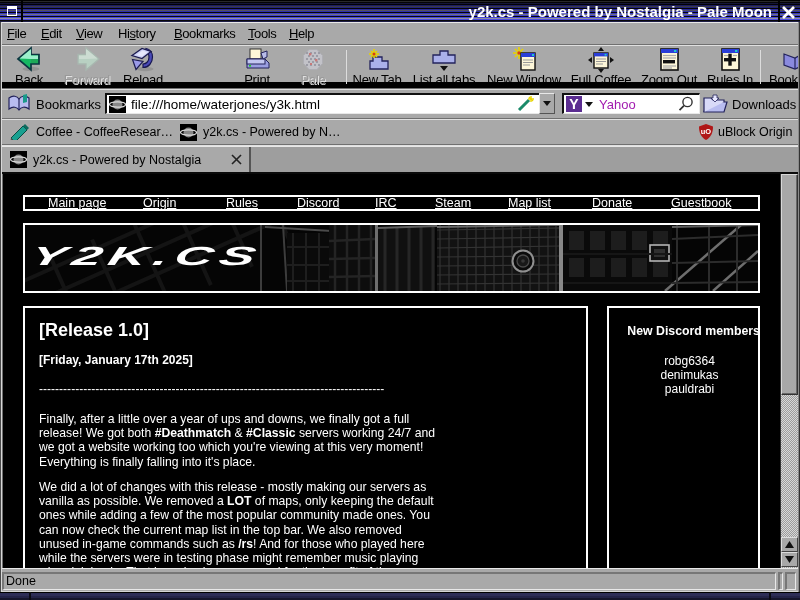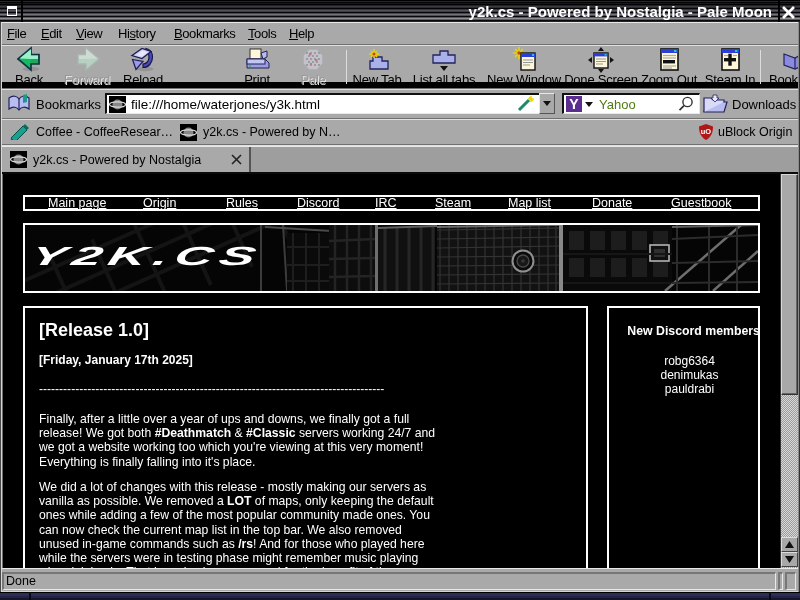--- a/index.html
+++ b/index.html
@@ -314,21 +314,21 @@
             <line x1="10" y1="12" x2="20" y2="12"></line>
             <line x1="10" y1="14.5" x2="20" y2="14.5"></line>
             <line x1="10" y1="17" x2="17" y2="17"></line>
           </g>
           <polygon points="15,0 18,4 12,4" fill="#111"></polygon>
           <polygon points="15,26 18,22 12,22" fill="#111"></polygon>
           <polygon points="2,13 6,10 6,16" fill="#111"></polygon>
           <polygon points="28,13 24,10 24,16" fill="#111"></polygon>
         </svg>
       </div>
-    <div class="lb">Done Screen</div>
+    <div class="lb">Full Coffee</div>
   </div>
   <div class="tbtn" style="left:624px">
     <div class="ic">
         <svg width="26" height="26" viewBox="0 0 26 26">
           <rect x="5" y="2" width="17" height="21" fill="#fdf6d8" stroke="#111" stroke-width="1.6"></rect>
           <rect x="5" y="2" width="17" height="4" fill="#2a3ed8"></rect>
           <rect x="18" y="3" width="2.4" height="2" fill="#20c8c8"></rect>
           <g stroke="#aaa" stroke-width="1.2">
             <line x1="7" y1="8.5" x2="20" y2="8.5"></line>
             <line x1="7" y1="11" x2="20" y2="11"></line>
@@ -347,21 +347,21 @@
           <rect x="5" y="2" width="17" height="4" fill="#2a3ed8"></rect>
           <rect x="18" y="3" width="2.4" height="2" fill="#20c8c8"></rect>
           <g stroke="#aaa" stroke-width="1.2">
             <line x1="7" y1="8.5" x2="11" y2="8.5"></line>
             <line x1="16" y1="8.5" x2="20" y2="8.5"></line>
           </g>
           <rect x="7" y="11" width="12" height="3.4" fill="#111"></rect>
           <rect x="11.3" y="6.7" width="3.4" height="12" fill="#111"></rect>
         </svg>
       </div>
-    <div class="lb">Steam In</div>
+    <div class="lb">Rules In</div>
   </div>
   <div class="tsep" style="left:760px"></div>
   <div class="tbtn" style="left:766px;width:80px;text-align:left">
     <div class="ic" style="justify-content:flex-start;padding-left:16px">
         <svg width="28" height="24" viewBox="0 0 28 24">
           <path d="M2,6 L13,10 L24,4 L24,16 L13,21 L2,17 z" fill="#8a8ade" stroke="#23235c" stroke-width="1.2"></path>
           <path d="M13,10 L13,21" stroke="#23235c" stroke-width="1.2"></path>
         </svg>
       </div>
     <div class="lb" style="margin-left:3px">Bookmarks</div>
@@ -398,21 +398,21 @@
         <svg width="8" height="5" viewBox="0 0 8 5">
           <polygon points="0,0 8,0 4,5" fill="#111"></polygon>
         </svg>
       </span>
   </div>
   <div id="searchbox">
     <span style="display:inline-block;width:16px;height:16px;background:#5b2d91;margin-left:2px;color:#fff;font-weight:bold;text-align:center;font-size:14px;line-height:16px">Y</span>
     <svg width="8" height="5" viewBox="0 0 8 5" style="margin-left:3px">
         <polygon points="0,0 8,0 4,5" fill="#111"></polygon>
       </svg>
-    <span style="color:#4d7c0f;margin-left:6px">Yahoo</span>
+    <span style="color:#a21caf;margin-left:6px">Yahoo</span>
     <svg width="17" height="17" viewBox="0 0 17 17" style="position:absolute;right:5px">
         <circle cx="10.5" cy="6" r="4.6" fill="none" stroke="#333" stroke-width="1.4"></circle>
         <line x1="7" y1="9.6" x2="2.5" y2="14.2" stroke="#333" stroke-width="1.8"></line>
       </svg>
   </div>
   <div id="dlbtn">
     <svg width="25" height="20" viewBox="0 0 25 20" style="margin-right:4px">
         <polygon points="1,18 4,8 24,8 21,18" fill="#b8bcf0" stroke="#23235c" stroke-width="1.2"></polygon>
         <path d="M1,18 L1,4 L8,4 L10,6 L21,6 L21,8" fill="#d8daf8" stroke="#23235c" stroke-width="1.2"></path>
         <polygon points="10,1 14,1 14,4 16,4 12,8 8,4 10,4" fill="#e8e8ff" stroke="#23235c" stroke-width="0.8"></polygon>

